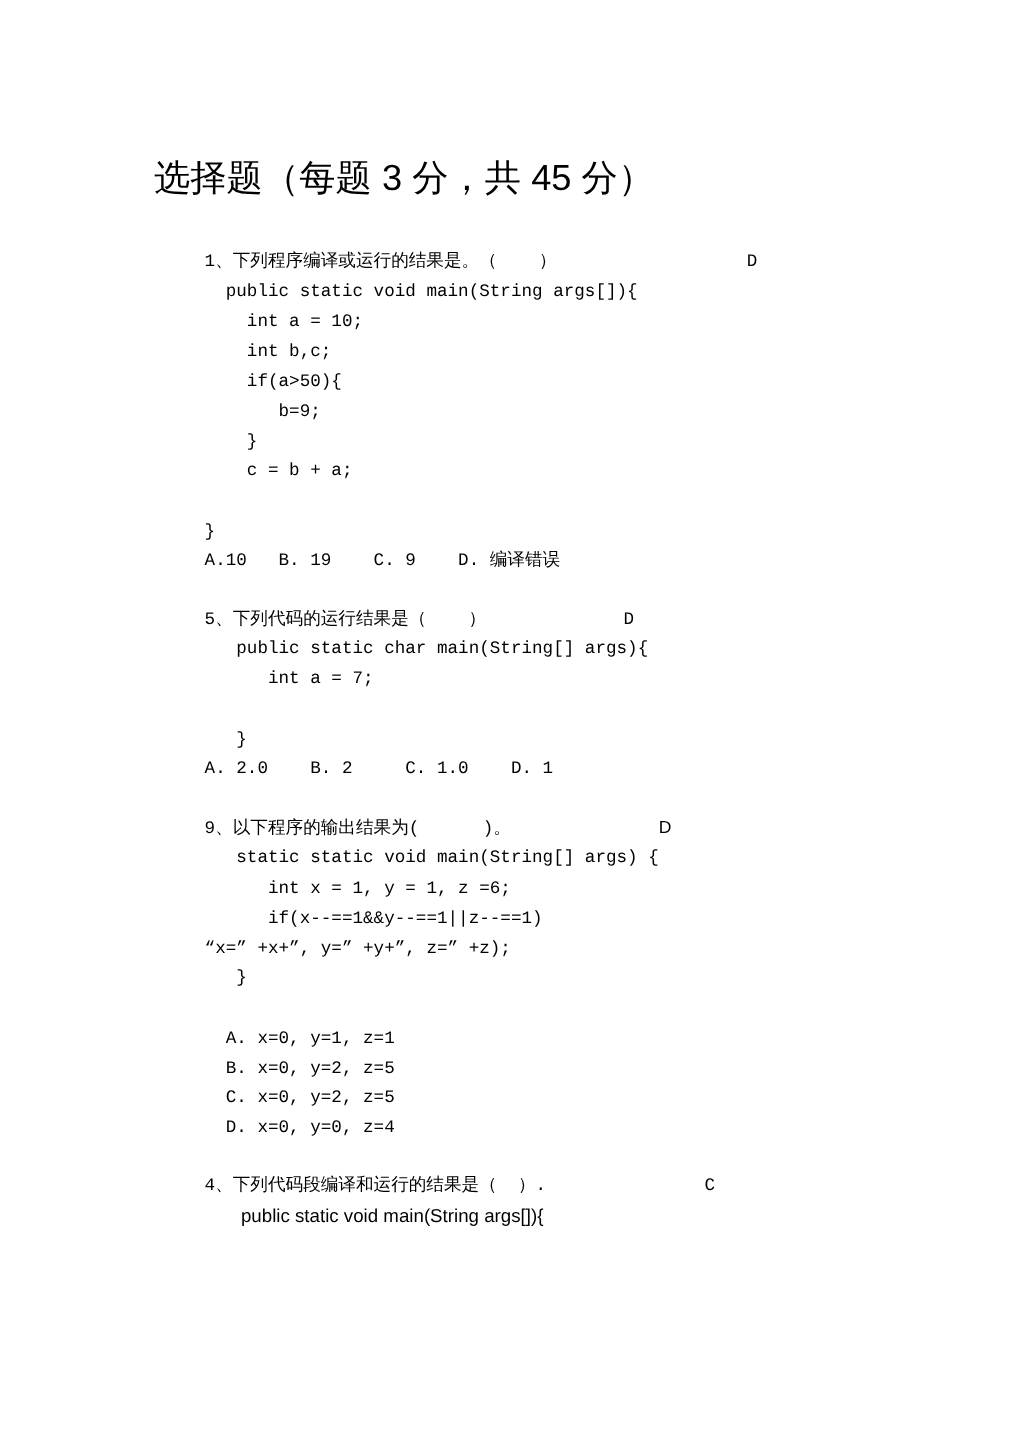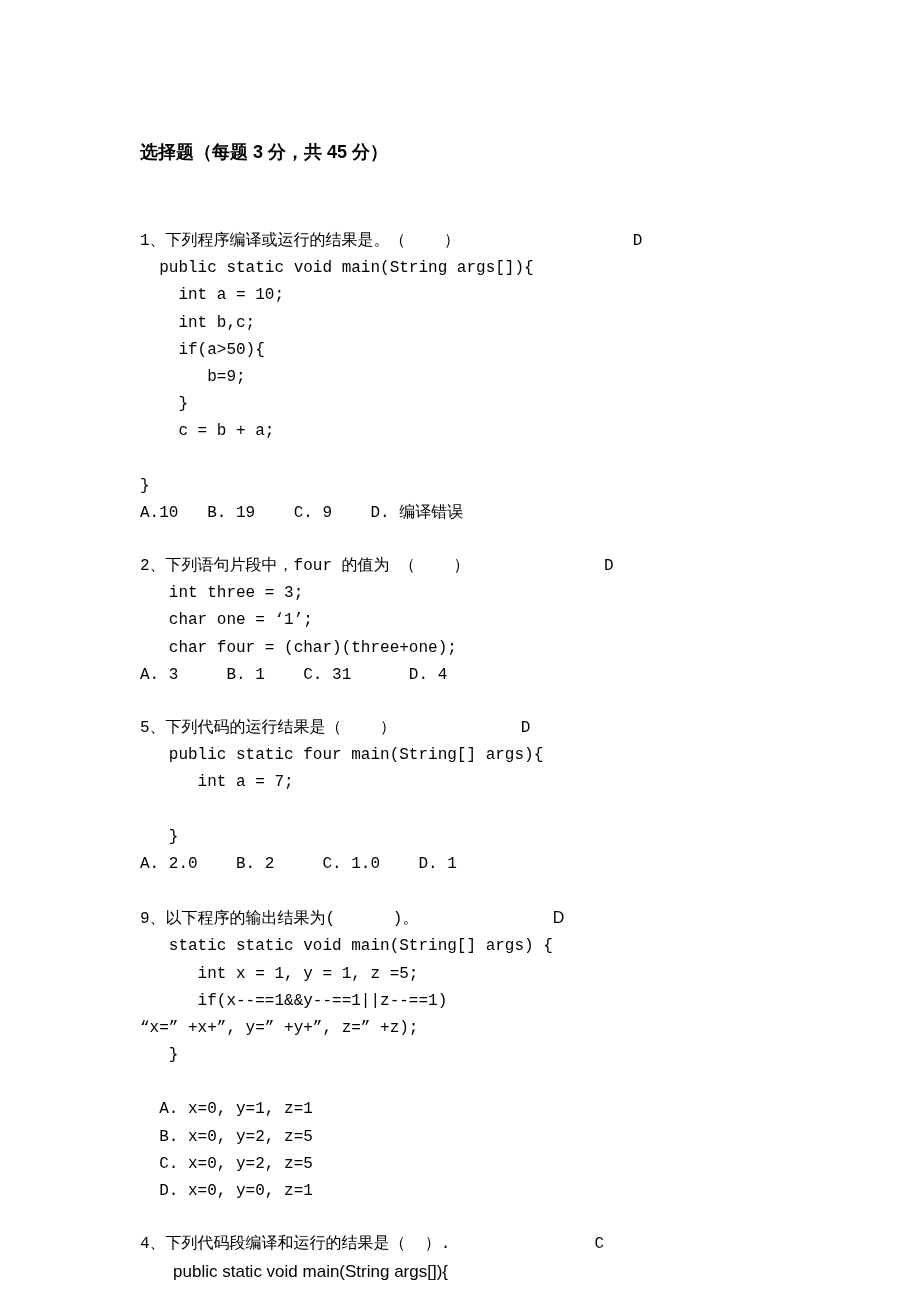--- a/index.html
+++ b/index.html
@@ -8,30 +8,31 @@
     background: #ffffff;
     width: 920px;
     font-family: "SimSun", "宋体", serif;
   }
   .page {
     padding: 140px 140px 60px 140px;
     color: #000;
   }
   .title {
     font-family: "Microsoft YaHei", "SimHei", sans-serif;
-    font-size: 18px;
-    font-weight: 700;
-    margin-bottom: 64px;
+    font-size: 33px;
+    font-weight: 400;
+    margin-bottom: 40px;
   }
   .block {
     font-size: 16px;
     line-height: 1.7;
     margin-bottom: 26px;
     white-space: pre;
     font-family: "SimSun", "宋体", "Courier New", monospace;
+    margin-left: 46px;
   }
   .sans {
     font-family: "Microsoft YaHei", "SimHei", sans-serif;
   }
 </style>
 </head>
 <body>
 
 <div class="page">
 
@@ -42,41 +43,36 @@
 <span>    int a = 10;</span>
 <span>    int b,c;</span>
 <span>    if(a&gt;50){</span>
 <span>       b=9;</span>
 <span>    }</span>
 <span>    c = b + a;</span>
 
 <span>}</span>
 <span>A.10   B. 19    C. 9    D. 编译错误</span></div>
 
-  <div class="block"><span>2、下列语句片段中，four 的值为 （    ）</span>              <span>D</span>
-<span>   int three = 3;</span>
-<span>   char one = ‘1’;</span>
-<span>   char four = (char)(three+one);</span>
-<span>A. 3     B. 1    C. 31      D. 4</span></div>
 
   <div class="block"><span>5、下列代码的运行结果是（    ）</span>             <span>D</span>
-<span>   public static four main(String[] args){</span>
+<span>   public static char main(String[] args){</span>
 <span>      int a = 7;</span>
 <span></span>
 <span>   }</span>
 <span>A. 2.0    B. 2     C. 1.0    D. 1</span></div>
 
   <div class="block"><span>9、以下程序的输出结果为(      )。</span>              <span class="sans">D</span>
 <span>   static static void main(String[] args) {</span>
-<span>      int x = 1, y = 1, z =5;</span>
+<span>      int x = 1, y = 1, z =6;</span>
 <span>      if(x--==1&amp;&amp;y--==1||z--==1)</span>
 <span>“x=” +x+”, y=” +y+”, z=” +z);</span>
 <span>   }</span>
 
 <span>  A. x=0, y=1, z=1</span>
 <span>  B. x=0, y=2, z=5</span>
 <span>  C. x=0, y=2, z=5</span>
-<span>  D. x=0, y=0, z=1</span></div>
+<span>  D. x=0, y=0, z=4</span></div>
 
   <div class="block"><span>4、下列代码段编译和运行的结果是（  ）.</span>               <span>C</span>
 <span class="sans" style="font-size:17px;">       public static void main(String args[]){</span></div>
 
 </div>
 
 </body></html>

